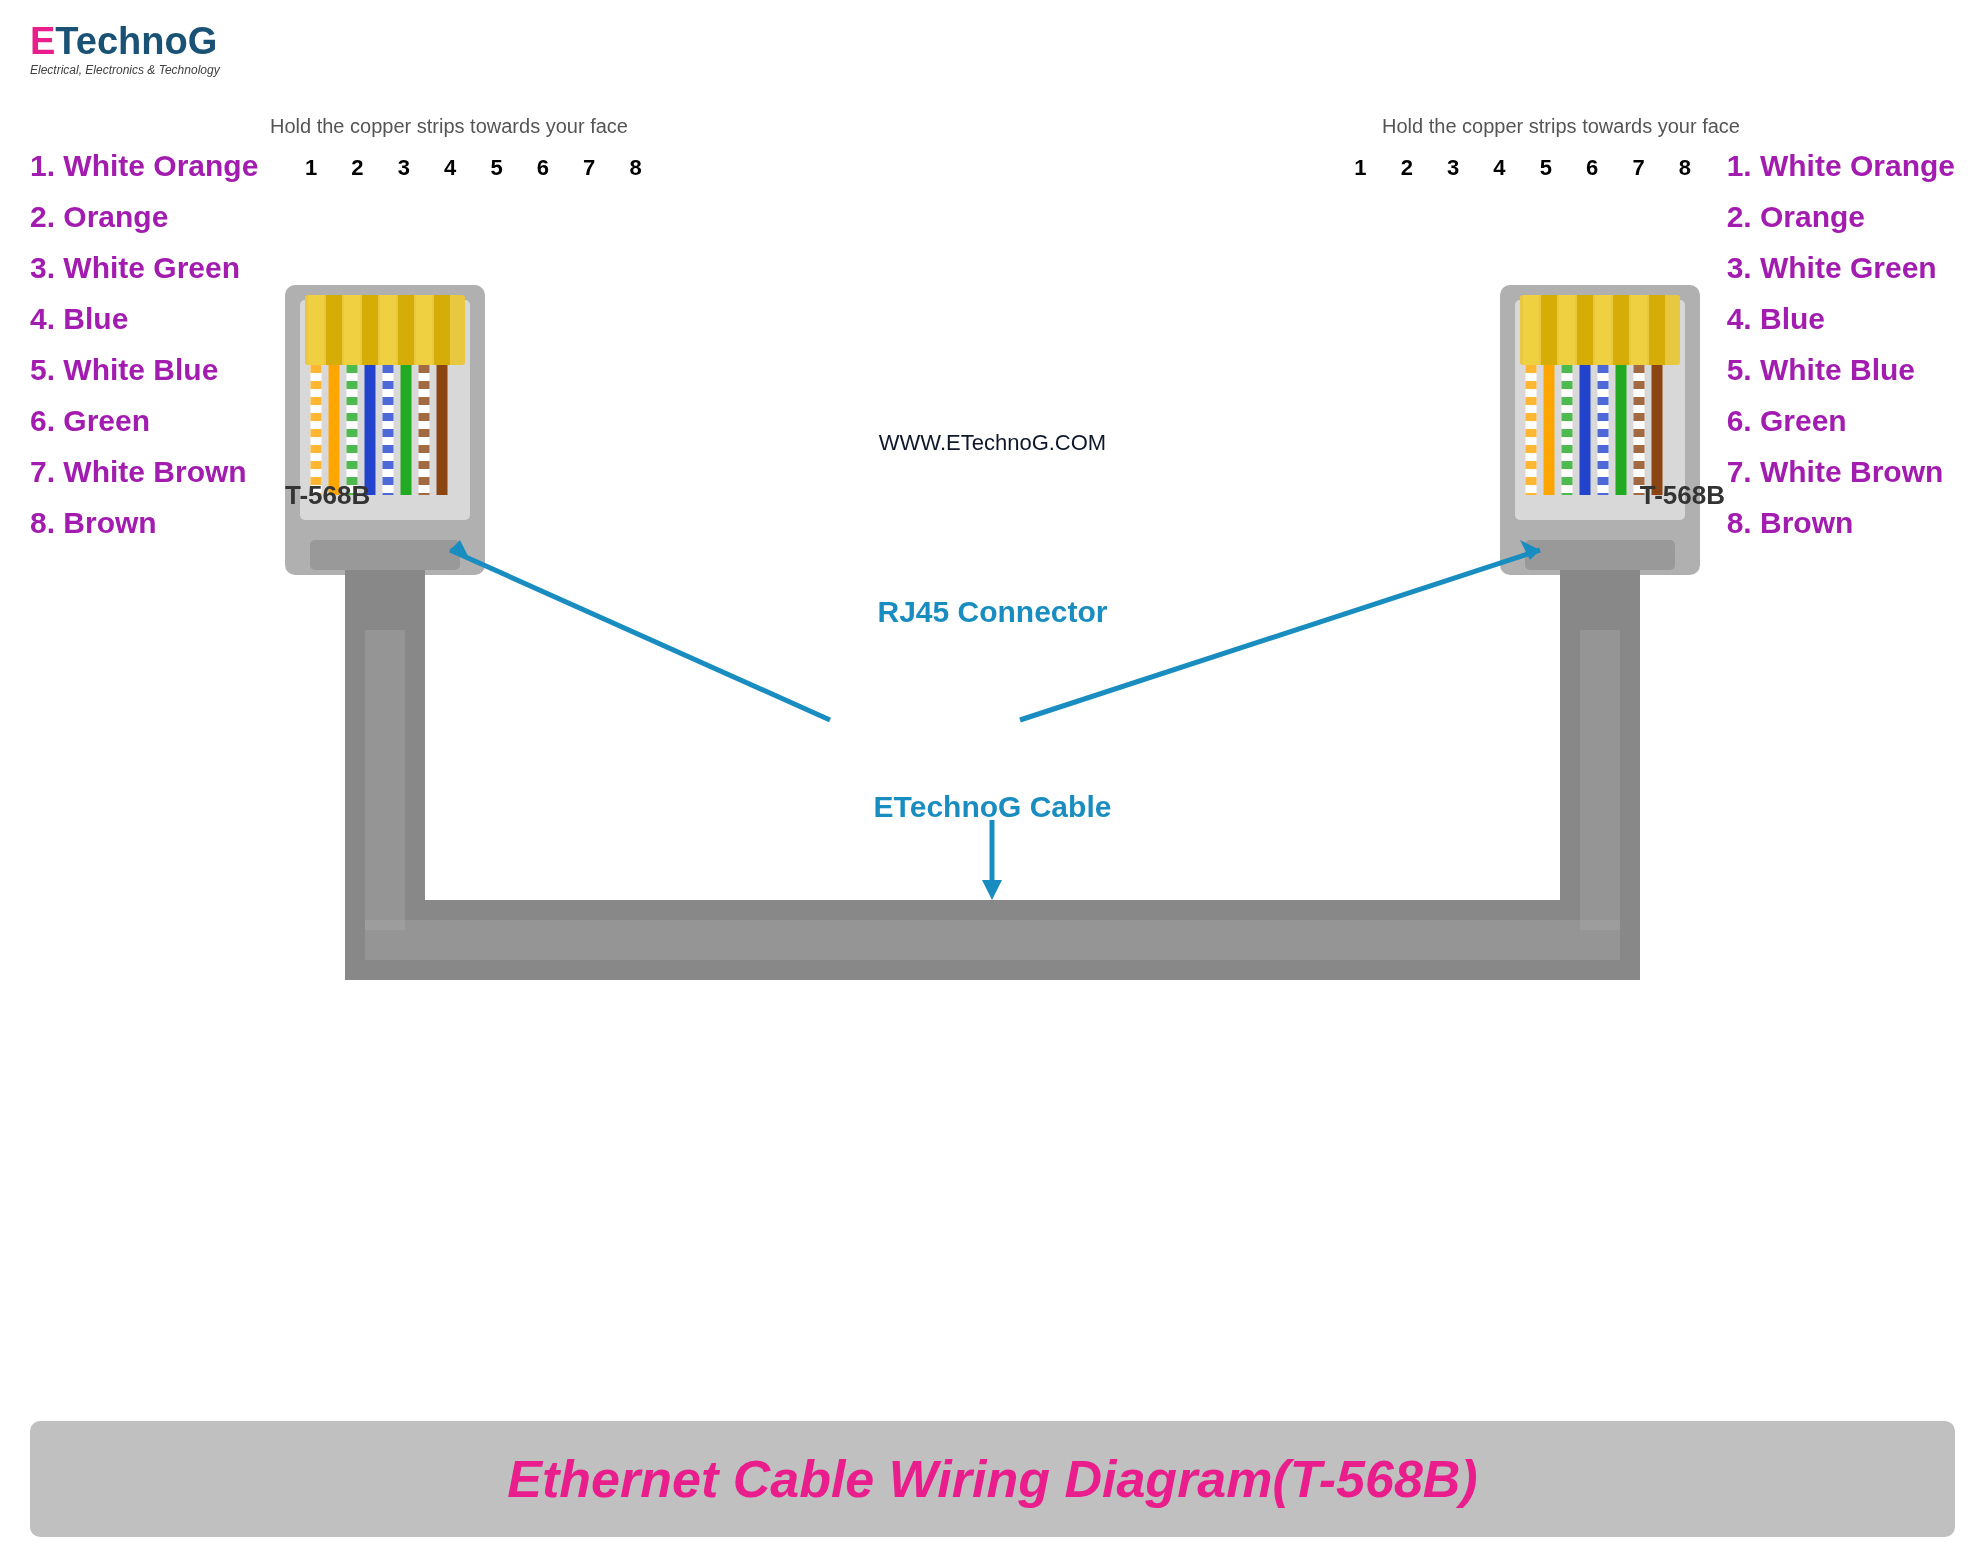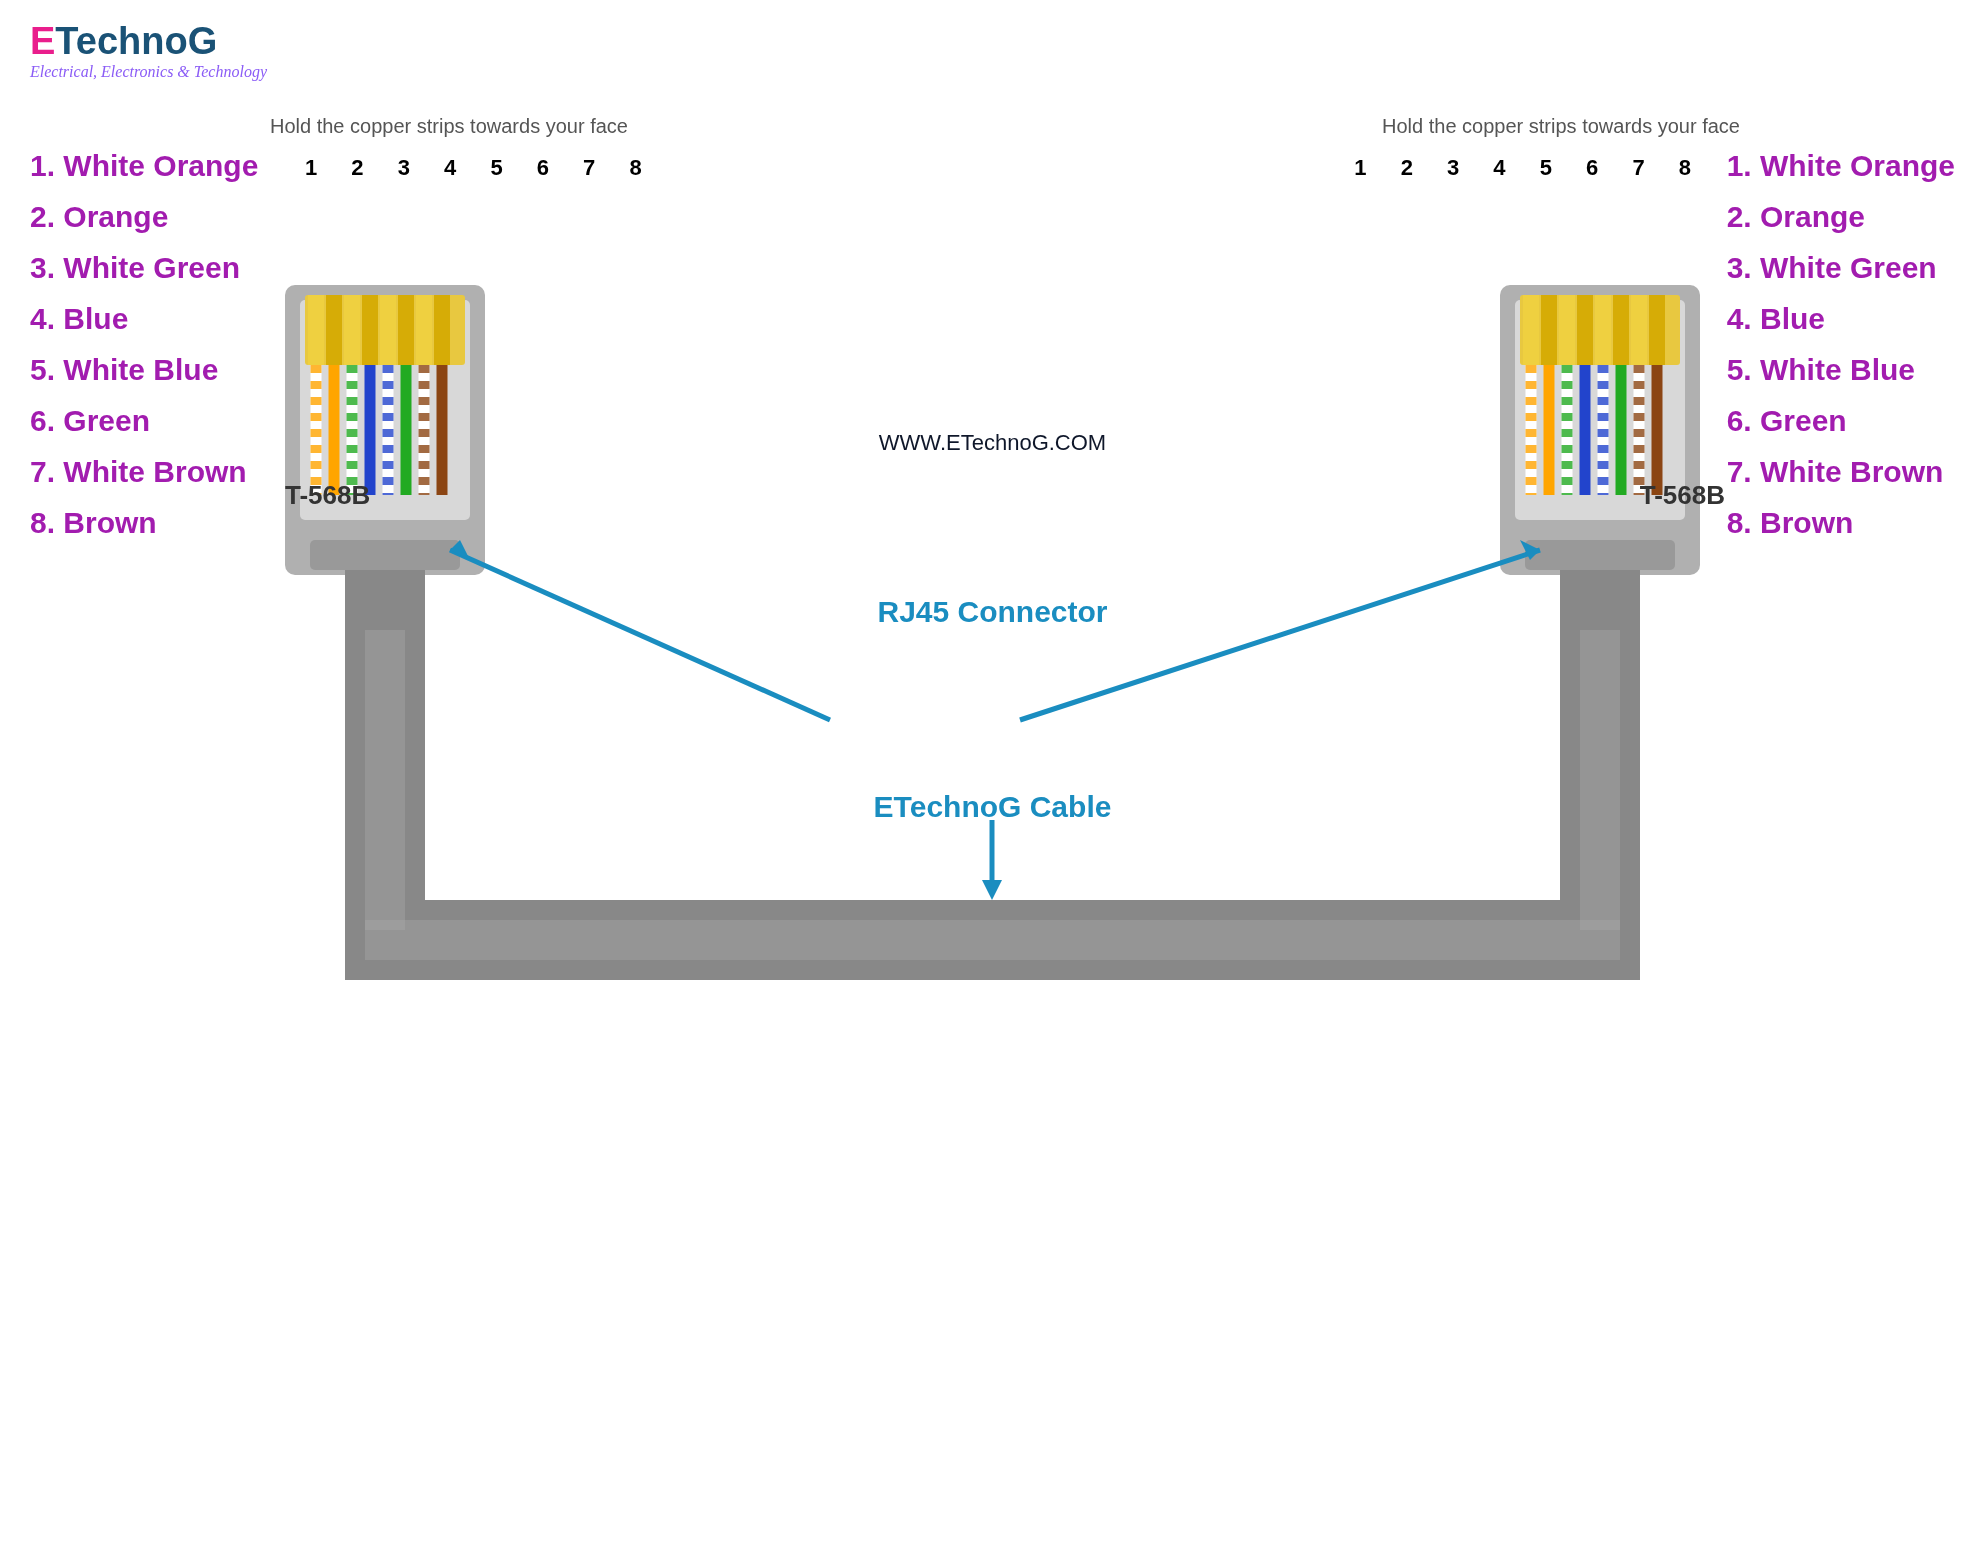--- a/index.html
+++ b/index.html
@@ -27,24 +27,23 @@
       font-size: 38px;
       font-weight: bold;
       color: #e91e8c;
     }
     .logo-technog {
       font-size: 38px;
       font-weight: bold;
       color: #1a5276;
     }
     .logo-tagline {
-      font-size: 16px;
-      color: #8b5cf6;
+      font-size: 12px;
+      color: #404040;
       font-style: italic;
-      font-family: Liberation Serif, serif;
     }
 
     
     .wire-list-left {
       position: absolute;
       left: 30px;
       top: 140px;
     }
     .wire-list-right {
       position: absolute;
@@ -297,14 +296,17 @@
 
   <div class="label-t568b-left">T-568B</div>
   <div class="label-t568b-right">T-568B</div>
 
   <div class="rj45-label">RJ45 Connector</div>
 
   <div class="ethernet-label">ETechnoG Cable</div>
 
   <div class="watermark">WWW.ETechnoG.COM</div>
 
+  <div class="bottom-banner">
+    <div class="bottom-banner-text">Ethernet Cable Wiring Diagram(T-568B)</div>
+  </div>
 
 </div>
 
 </body></html>

